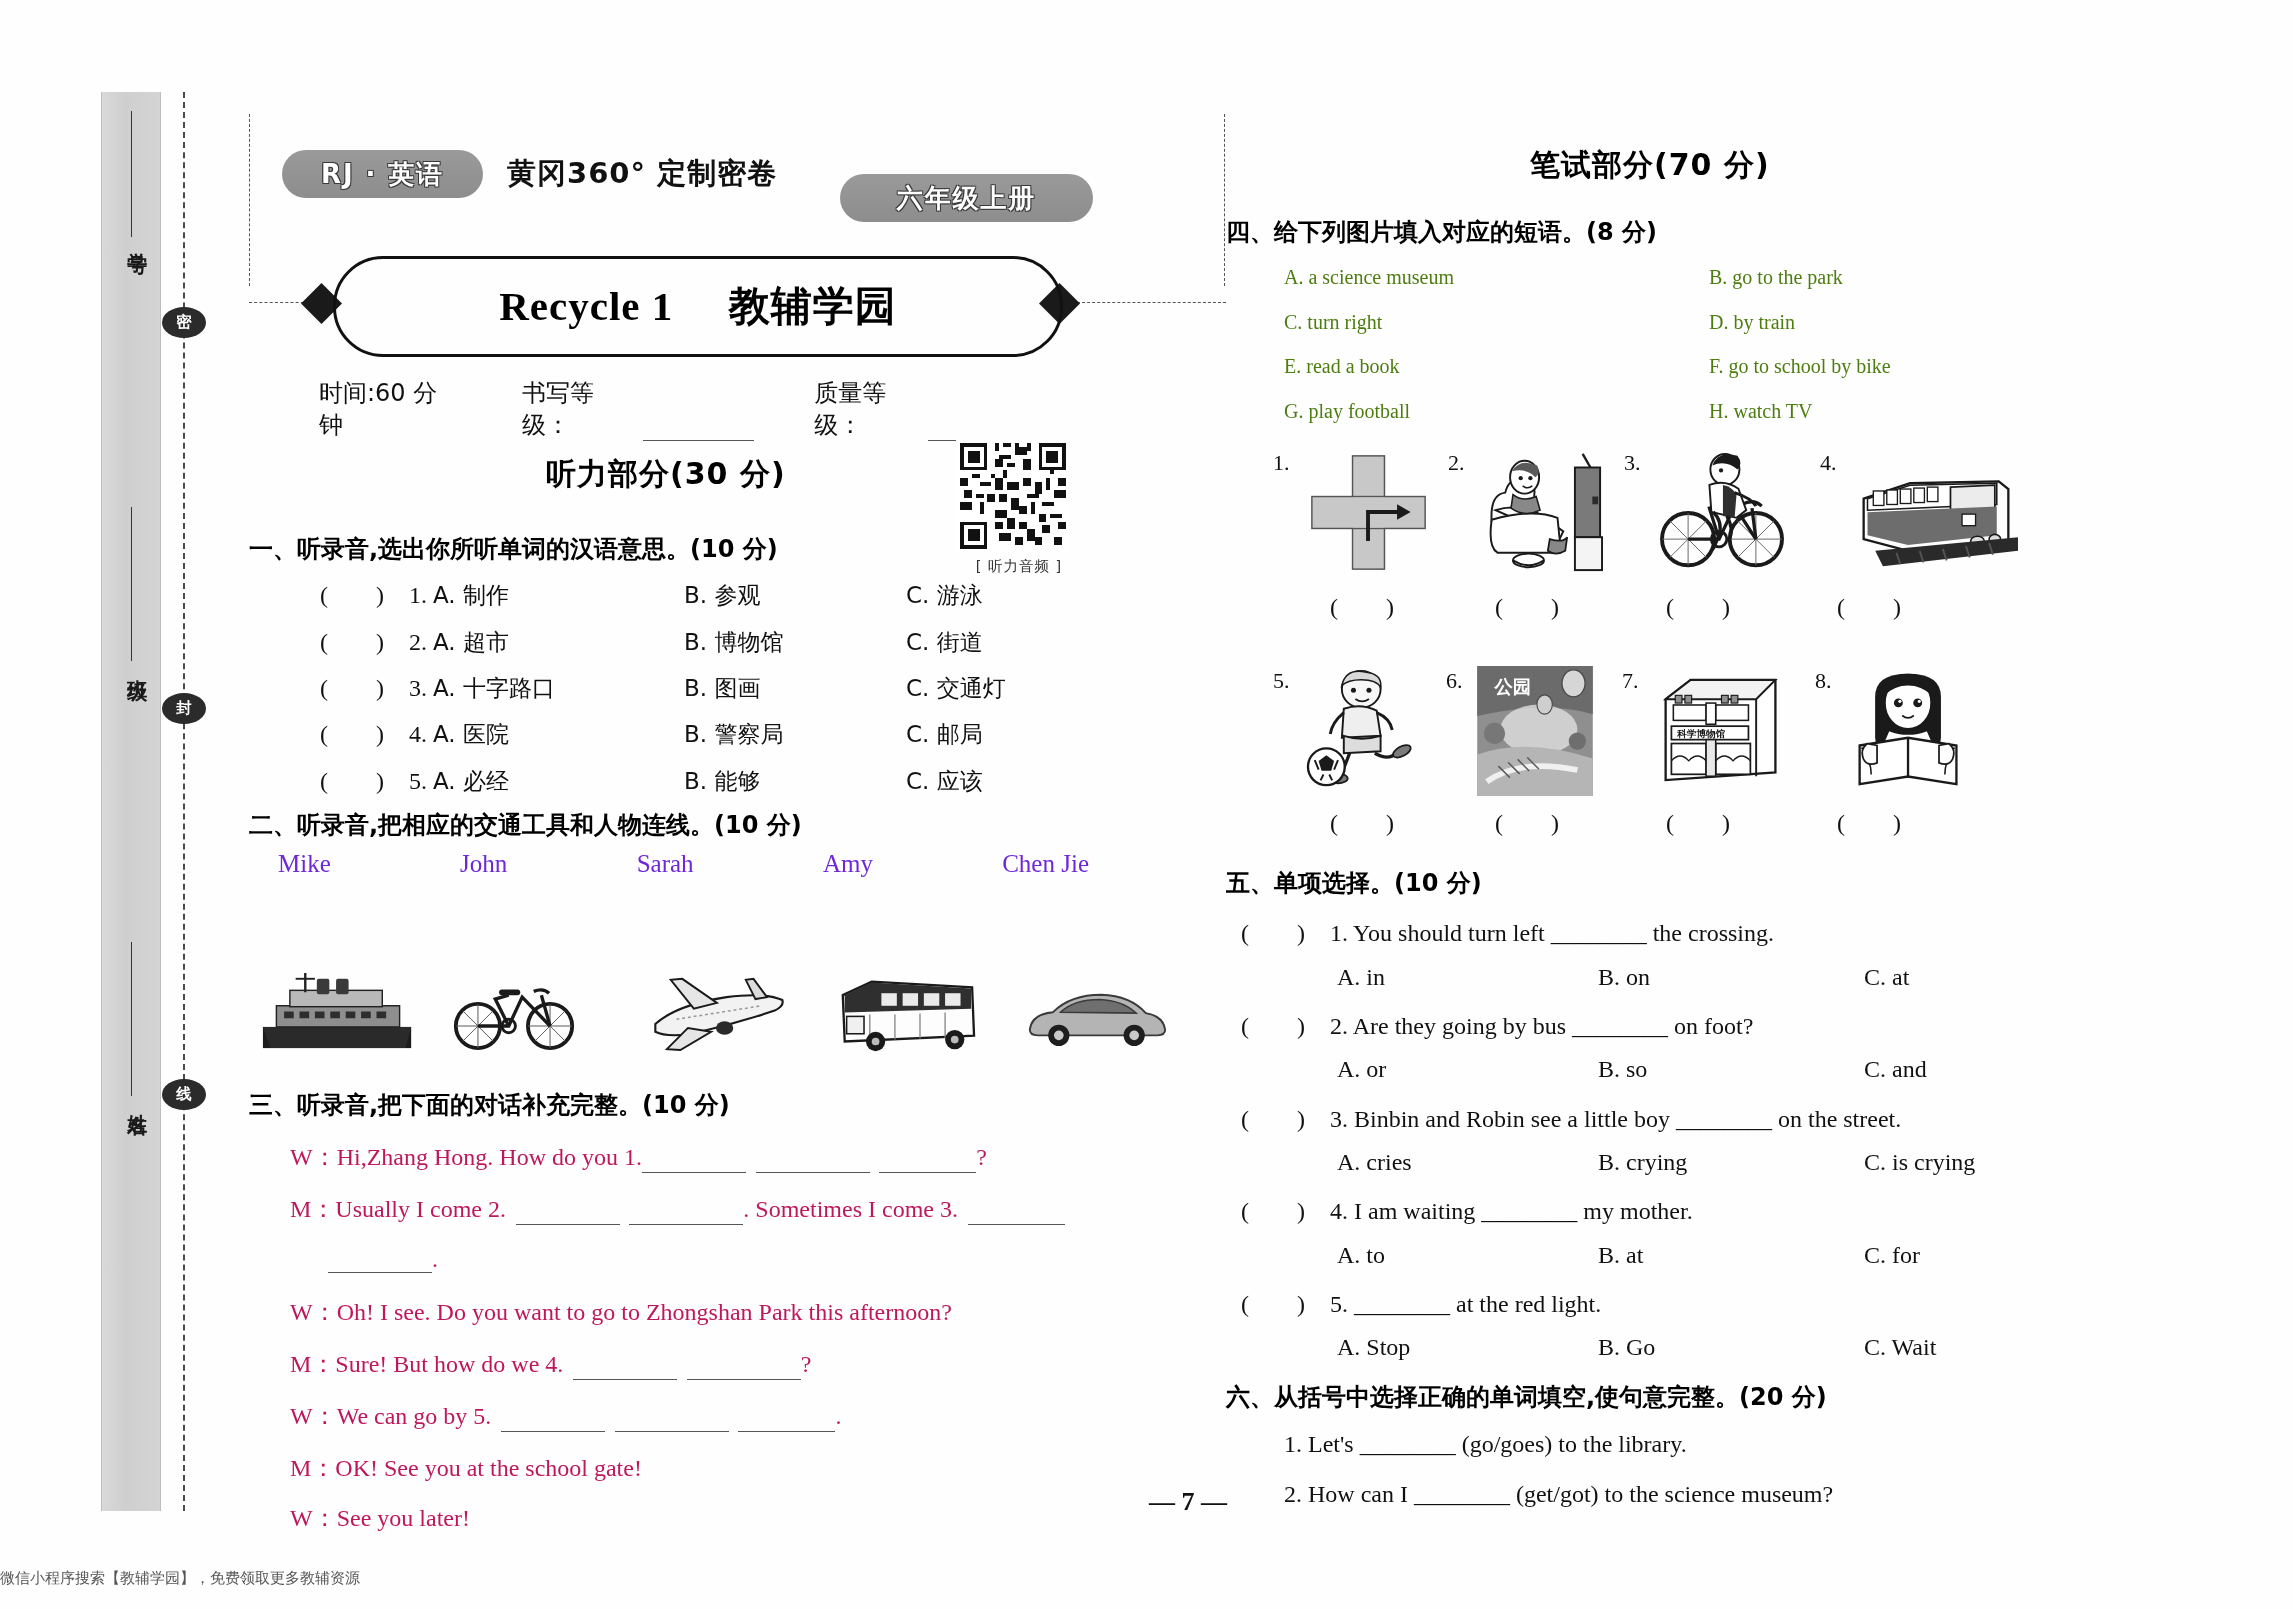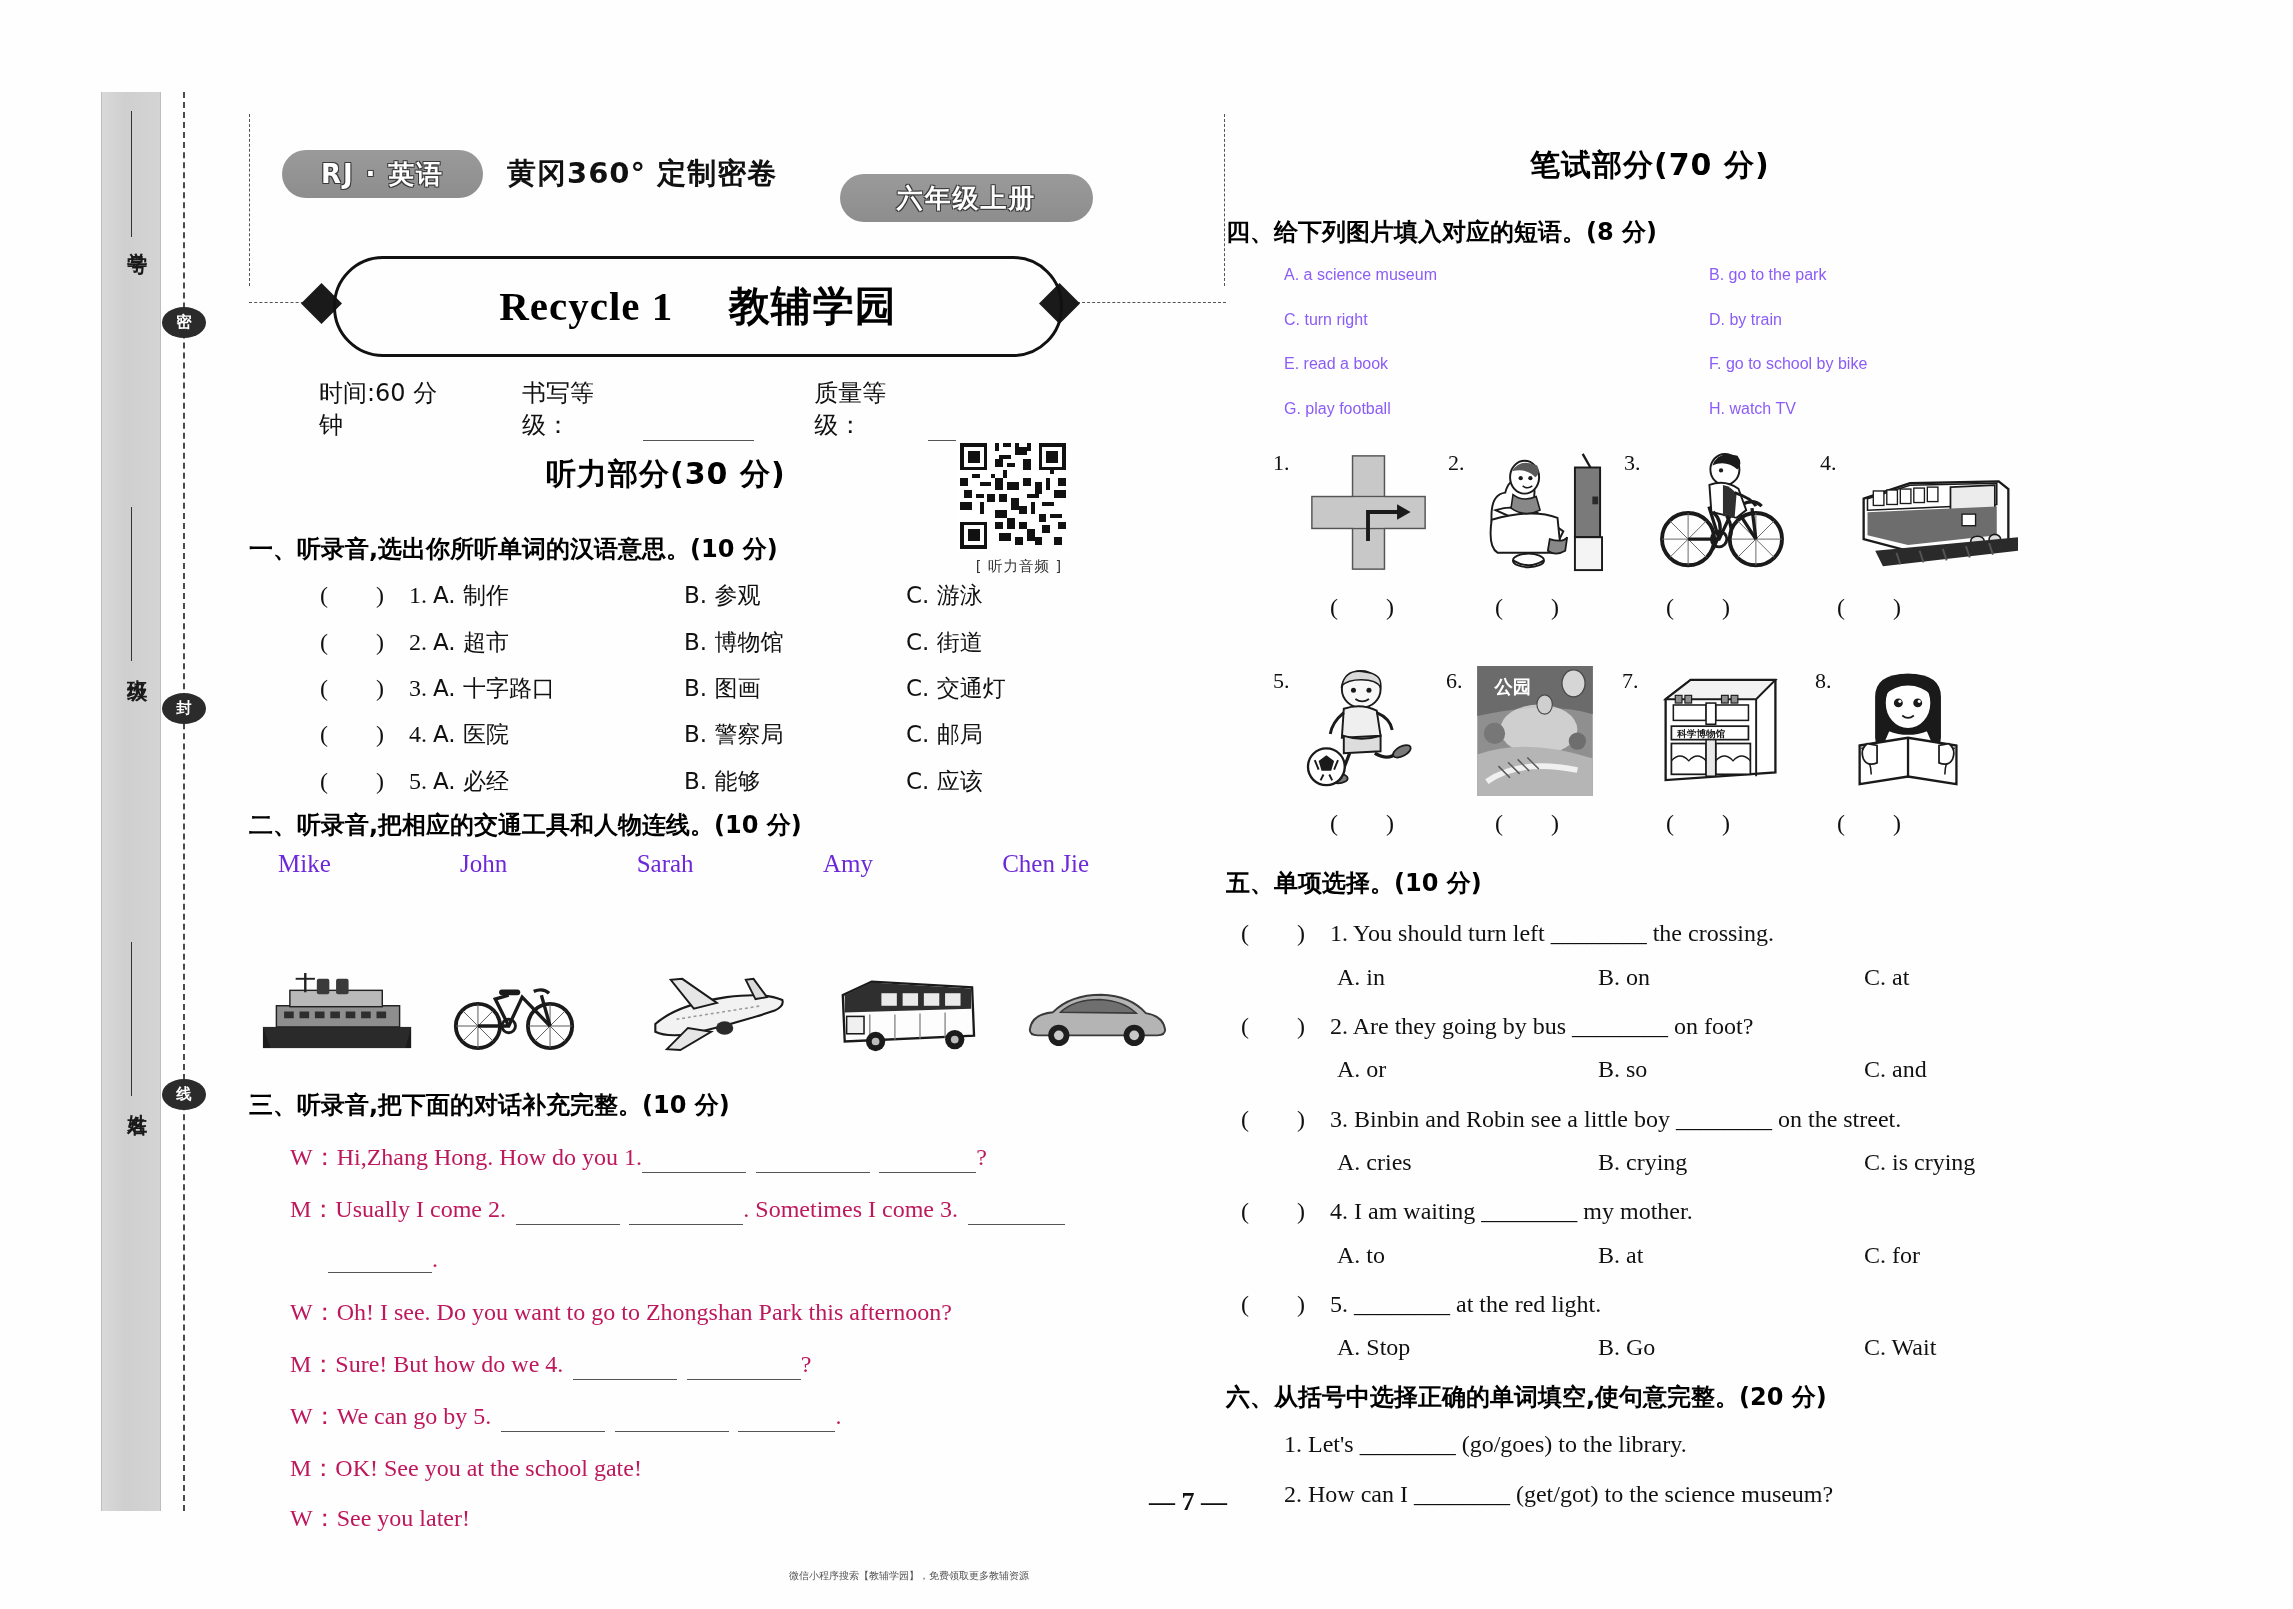--- a/index.html
+++ b/index.html
@@ -145,21 +145,21 @@
     white-space:nowrap;
   }
   .bl{display:inline-block;border-bottom:1.9px solid #555;height:21px;vertical-align:bottom;}
   .bl.w1{width:104px;}
   .bl.w2{width:114px;}
   .bl.w3{width:97px;}
 
   
   .rc-abc{
     position:absolute;
-    font-family:Liberation Sans, sans-serif;font-size:16px;color:#8b5cf6;
+    font-family:Liberation Serif, serif;font-size:20px;color:#4d7c0f;
   }
 
   .pic-cell{position:absolute;}
   .pic-num{
     position:absolute;font-family:"Liberation Serif",serif;font-size:22px;color:#111;
   }
   .pic-paren{
     position:absolute;font-family:"Liberation Serif",serif;font-size:24px;color:#111;
   }
 
@@ -180,22 +180,22 @@
     position:absolute;left:1284px;
     font-family:"Liberation Serif", serif;font-size:24px;color:#111;white-space:nowrap;
   }
 
   
   .page-num{
     position:absolute;left:1101px;top:1487px;width:174px;text-align:center;
     font-family:"Liberation Serif", serif;font-size:26px;font-weight:700;color:#111;
   }
   .footer-ad{
-    position:absolute;left:0;top:1569px;width:1818px;text-align:center;
-    font-family:"DejaVu Sans", sans-serif;font-size:10px;color:#555;
+    position:absolute;left:0;top:1569px;width:1818px;text-align:left;
+    font-family:"DejaVu Sans", sans-serif;font-size:15px;color:#555;
   }
 
   svg{display:block;}
 </style>
 </head>
 <body>
 
 <div class="page">
 
   <div class="seal-strip">

